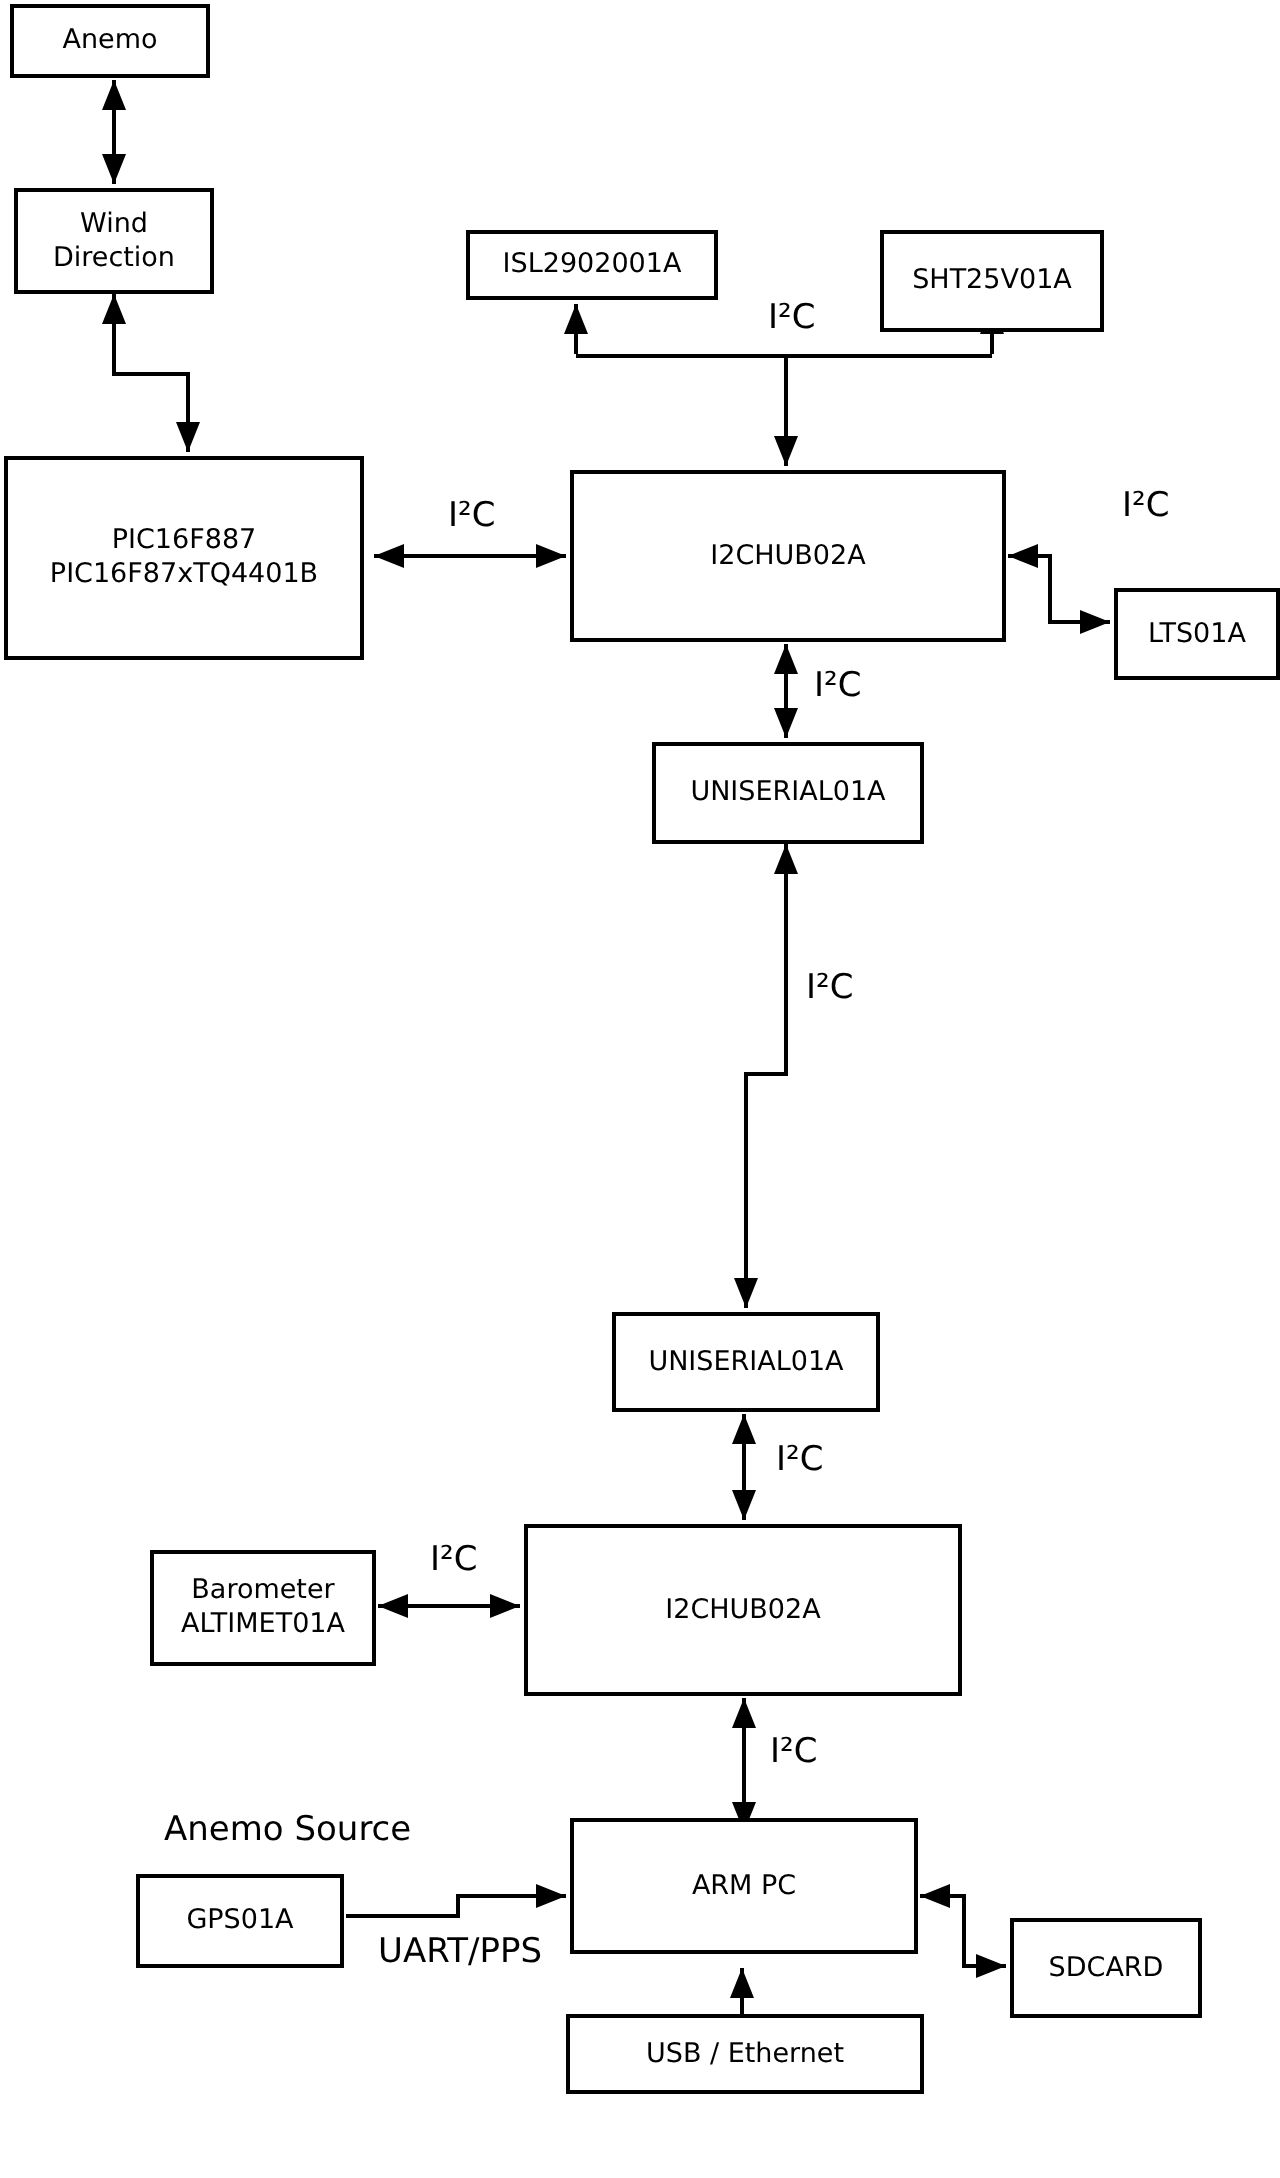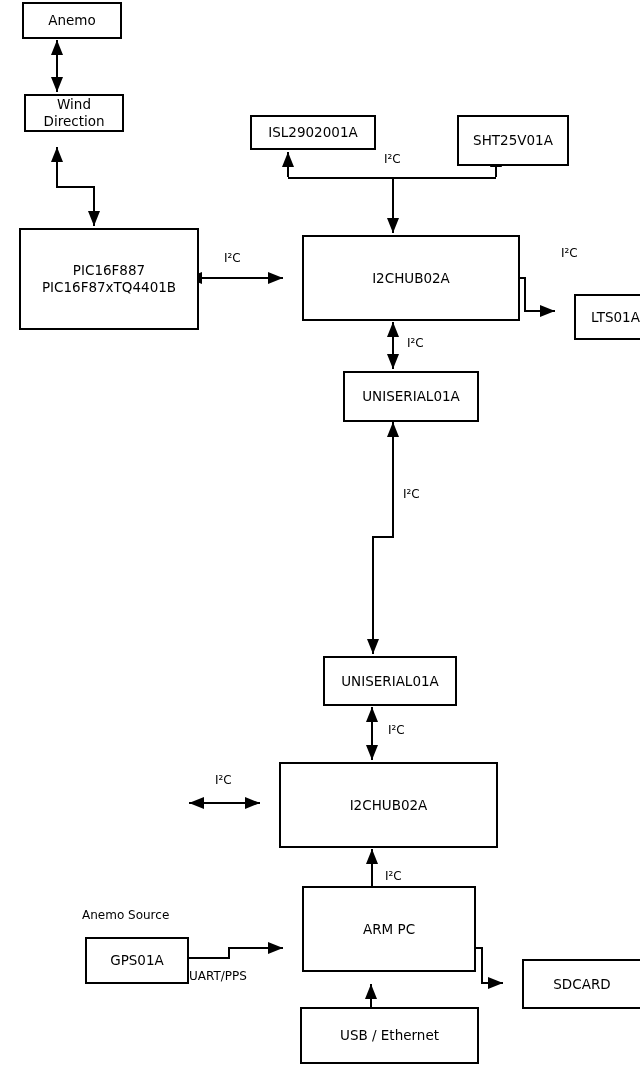--- a/index.html
+++ b/index.html
@@ -9,24 +9,23 @@
   }
   .wires { position:absolute; left:0; top:0; }
   .wire  { stroke:#000; stroke-width:2; fill:none; }
   .ah    { fill:#000; }
   .node {
     position:absolute; box-sizing:border-box;
     border:2px solid #000; background:#fff;
     display:flex; align-items:center; justify-content:center;
     text-align:center; font-size:13.5px; line-height:17px;
     white-space:pre-line;
-    margin-left:17px;
   }
   .elabel {
-    position:absolute; font-size:12px; line-height:15px; white-space:nowrap;
+    position:absolute; font-size:17px; line-height:15px; white-space:nowrap;
   }
 </style>
 </head>
 <body>
 
 <div class="canvas">
 
   <svg class="wires" width="640" height="1089" viewBox="0 0 640 1089">
     <defs>
       <marker id="mEnd" markerUnits="userSpaceOnUse" markerWidth="18" markerHeight="14" refX="15" refY="6" orient="auto">
@@ -66,21 +65,21 @@
 
     <path class="wire" d="M460,948 L482,948 L482,983 L503,983" marker-start="url(#mStart)" marker-end="url(#mEnd)"></path>
 
     <path class="wire" d="M371,984 L371,1029" marker-start="url(#mStart)" marker-end="url(#mEnd)"></path>
   </svg>
 
   <div class="node" style="left:5px;top:2px;width:100px;height:37px">
     <span>Anemo</span>
   </div>
 
-  <div class="node" style="left:7px;top:94px;width:100px;height:38px">
+  <div class="node" style="left:7px;top:94px;width:100px;height:53px">
     <span>Wind
 Direction</span>
   </div>
 
   <div class="node" style="left:2px;top:228px;width:180px;height:102px">
     <span>PIC16F887
 PIC16F87xTQ4401B</span>
   </div>
 
   <div class="node" style="left:233px;top:115px;width:126px;height:35px">
@@ -104,34 +103,38 @@
   </div>
 
   <div class="node" style="left:306px;top:656px;width:134px;height:50px">
     <span>UNISERIAL01A</span>
   </div>
 
   <div class="node" style="left:262px;top:762px;width:219px;height:86px">
     <span>I2CHUB02A</span>
   </div>
 
+  <div class="node" style="left:75px;top:775px;width:113px;height:58px">
+    <span>Barometer
+ALTIMET01A</span>
+  </div>
 
-  <div class="node" style="left:285px;top:886px;width:174px;height:86px">
+  <div class="node" style="left:285px;top:909px;width:174px;height:68px">
     <span>ARM PC</span>
   </div>
 
   <div class="node" style="left:68px;top:937px;width:104px;height:47px">
     <span>GPS01A</span>
   </div>
 
-  <div class="node" style="left:505px;top:959px;width:120px;height:50px">
+  <div class="node" style="left:505px;top:959px;width:96px;height:50px">
     <span>SDCARD</span>
   </div>
 
-  <div class="node" style="left:283px;top:1007px;width:179px;height:57px">
+  <div class="node" style="left:283px;top:1007px;width:179px;height:40px">
     <span>USB / Ethernet</span>
   </div>
 
   <div class="elabel" style="left:384px;top:152px">I²C</div>
 
   <div class="elabel" style="left:224px;top:251px">I²C</div>
 
   <div class="elabel" style="left:561px;top:246px">I²C</div>
 
   <div class="elabel" style="left:407px;top:336px">I²C</div>

